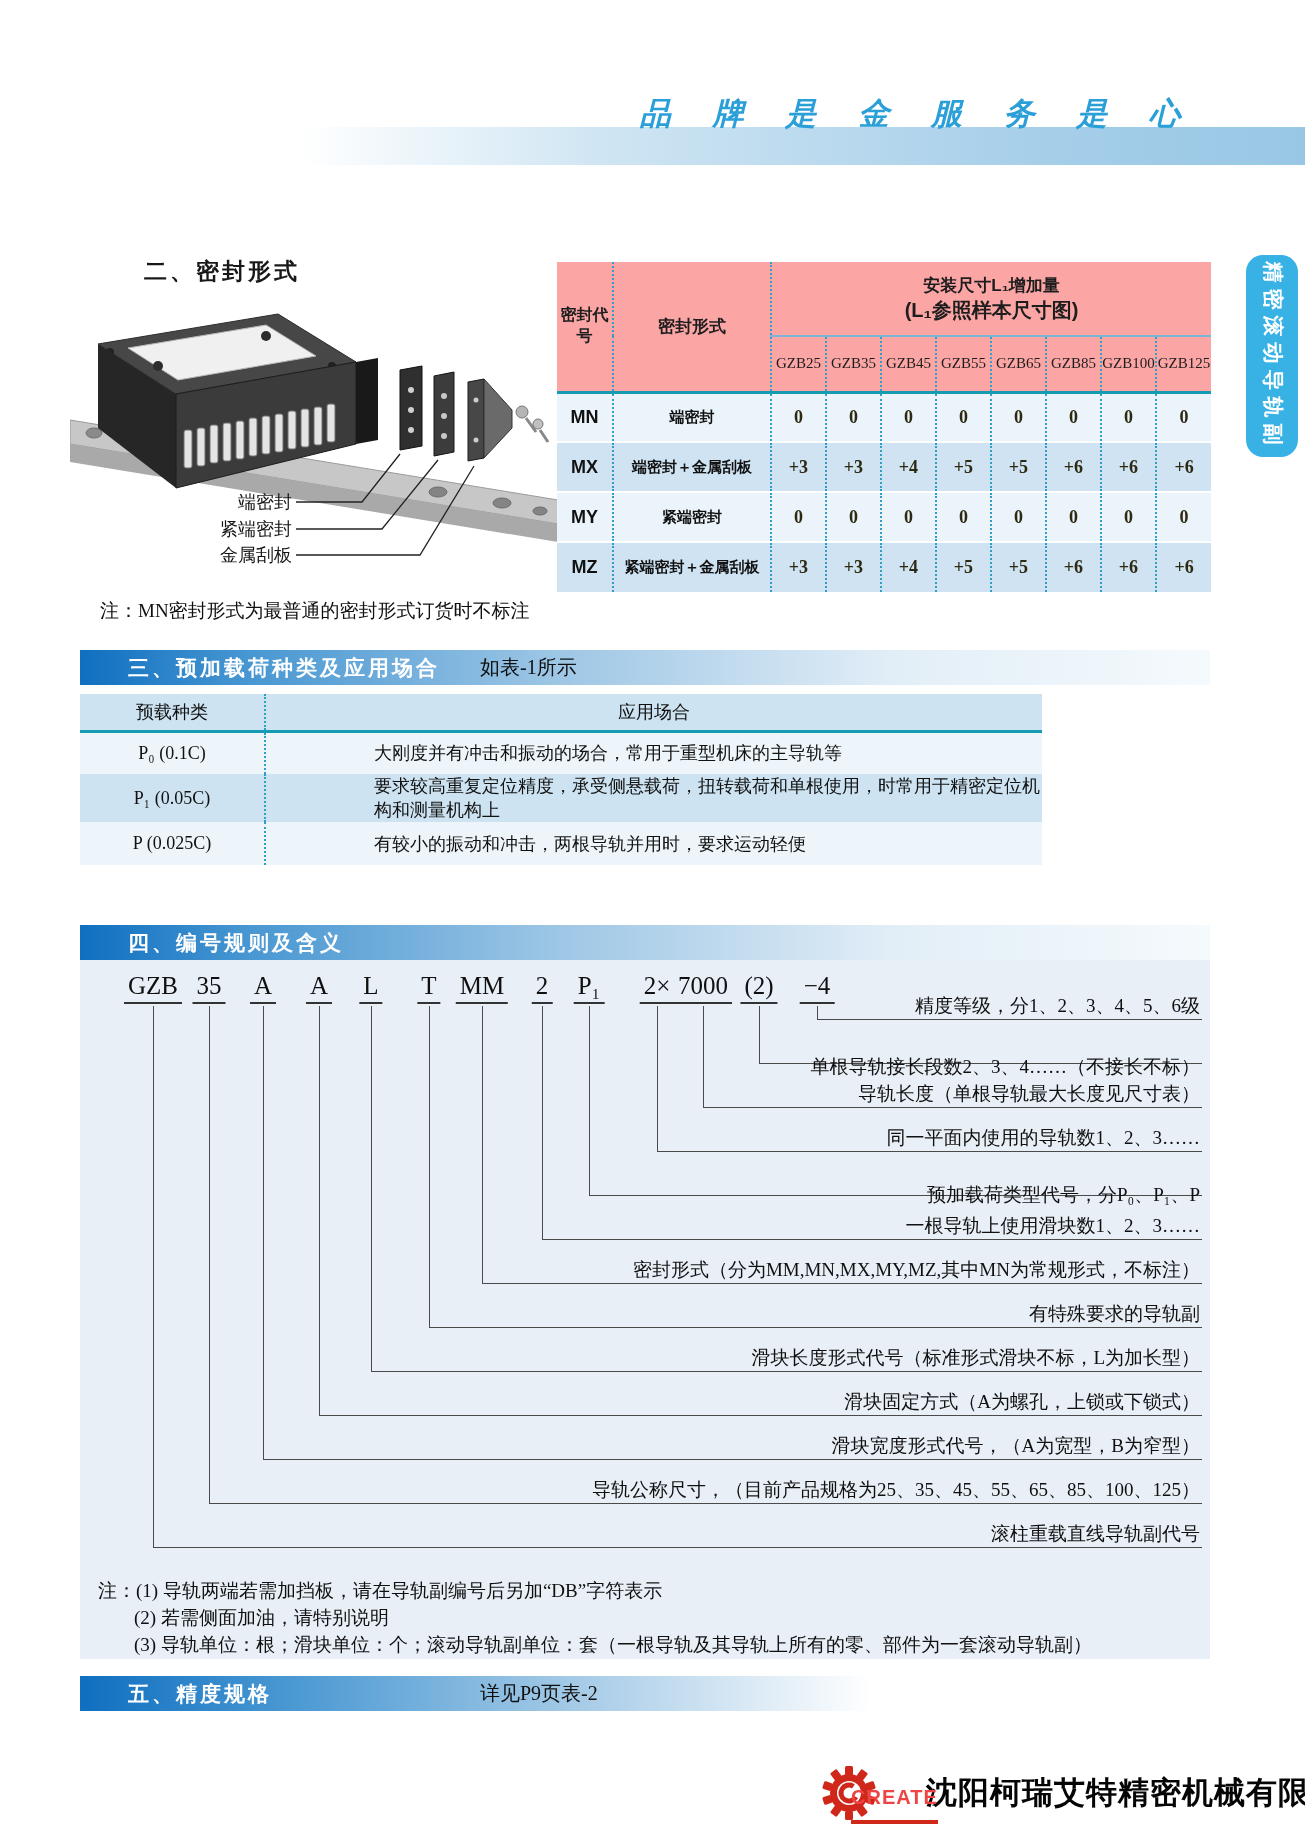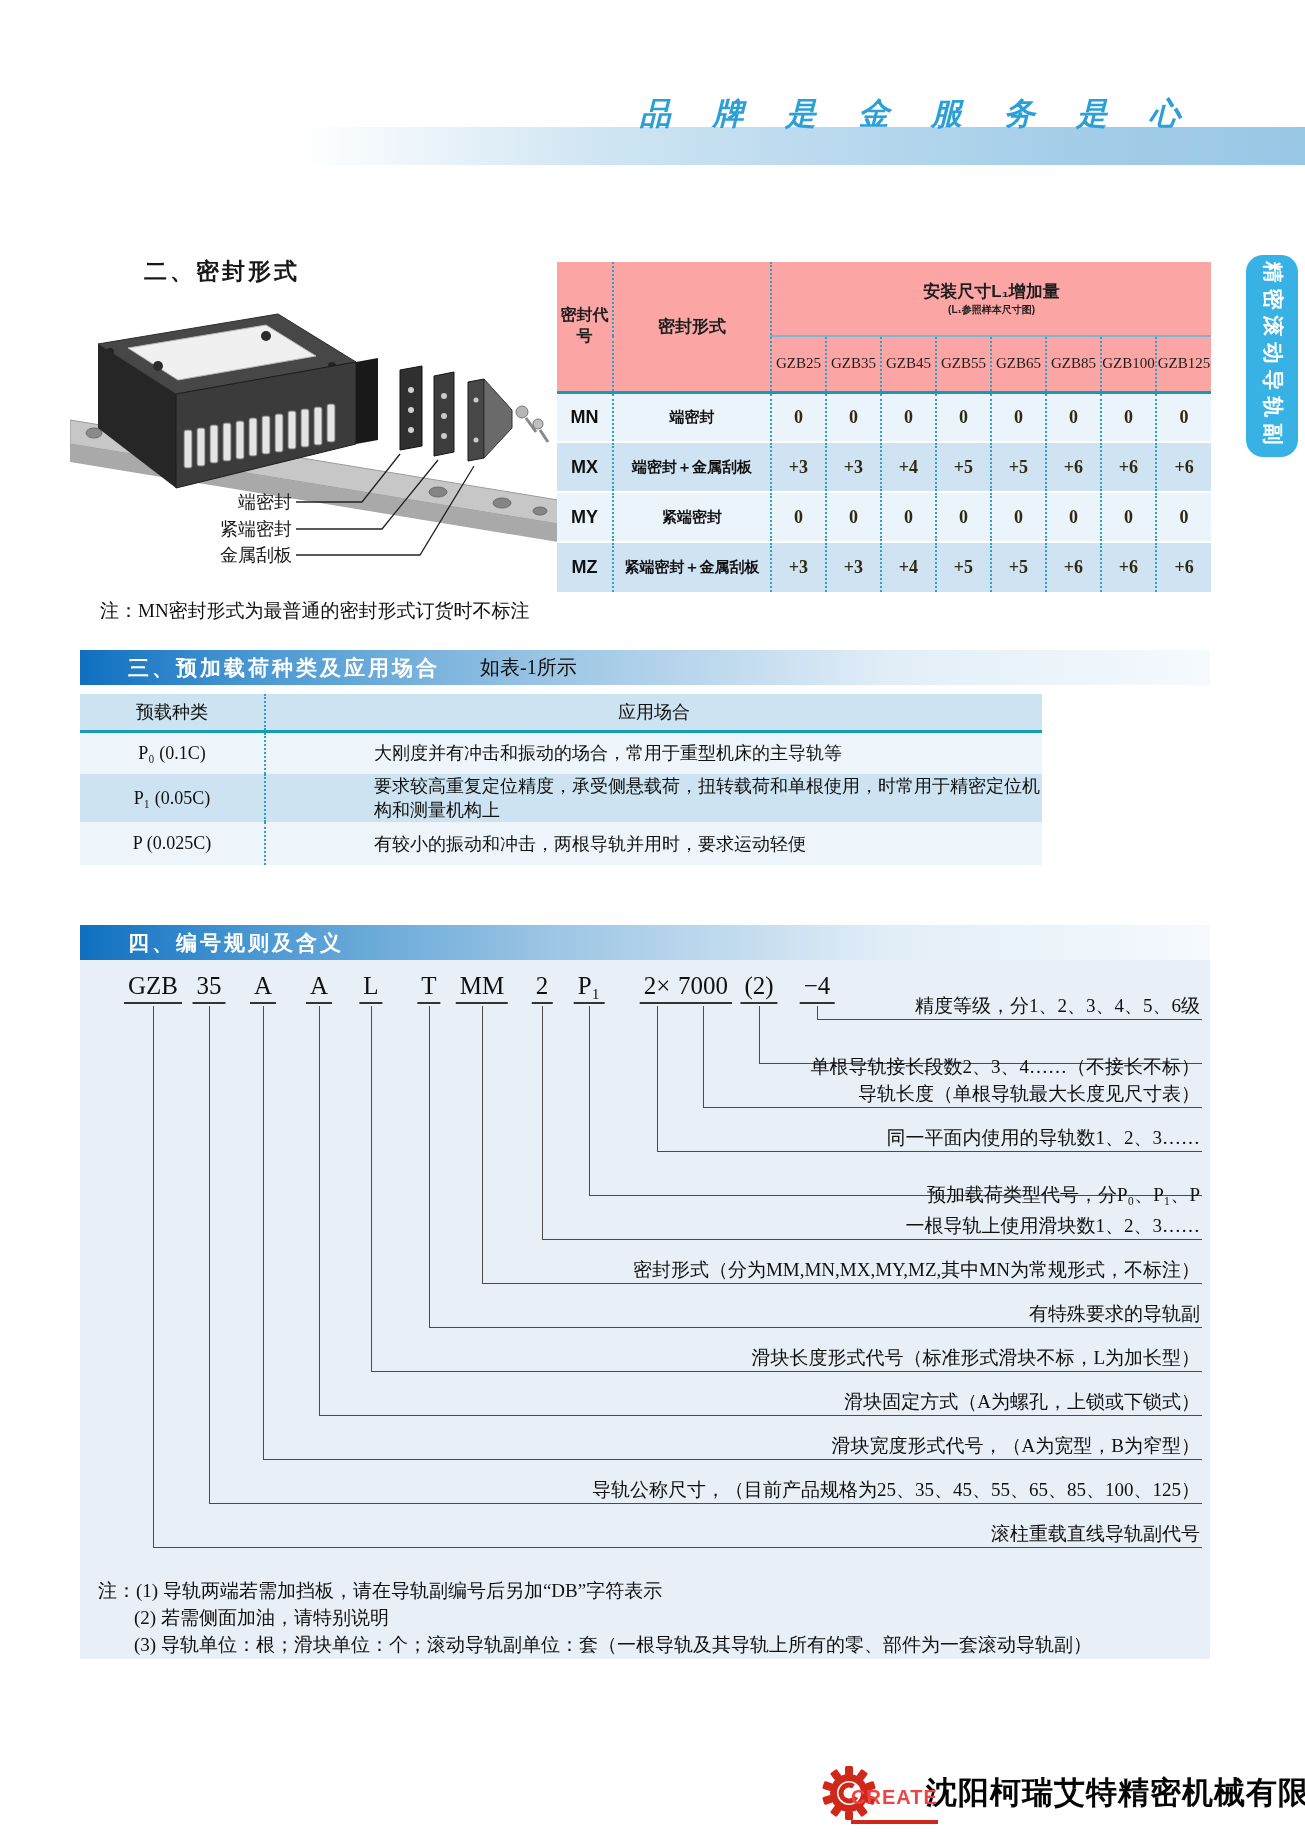--- a/index.html
+++ b/index.html
@@ -32,21 +32,21 @@
   
   .seal-table{position:absolute;left:557px;top:262px;width:654px;border-collapse:collapse;
     table-layout:fixed;}
   .seal-table col.w1{width:56px}.seal-table col.w2{width:158px}.seal-table col.wg{width:55px}
   .seal-table th,.seal-table td{padding:0;text-align:center;vertical-align:middle;}
   .seal-table thead th{background:#fca5a5;color:#1d1d1d;}
   .seal-table .r1{height:74px}.seal-table .r2{height:56px}
   .seal-table .c1{font-size:16px;font-weight:bold;font-family:"Liberation Sans",sans-serif;margin-left:20px;}
   .seal-table .c2{font-weight:bold;font-size:17px;font-family:"Liberation Sans",sans-serif;}
   .seal-table .span-h .l1{font-size:17px;font-weight:bold;font-family:"Liberation Sans",sans-serif;}
-  .seal-table .span-h .l2{font-size:10px;font-weight:bold;font-family:"Liberation Sans",sans-serif;}
+  .seal-table .span-h .l2{font-size:20px;font-weight:bold;font-family:"Liberation Sans",sans-serif;}
   .seal-table .r2 th{font-size:15px;font-weight:normal;font-family:"Liberation Serif",serif;
     border-top:2px solid #7ab5d8;}
   .seal-table .dl{border-left:2px dotted #2f9fc4;}
   .seal-table tbody tr{height:50px;}
   .seal-table tbody .alt0 td{background:#ebf4fb;}
   .seal-table tbody .alt1 td{background:#cfe3f3;}
   .seal-table tbody td{border-top:2px solid #ffffff;}
   .seal-table tbody tr:first-child td{border-top:3px solid #159cb4;}
   .seal-table td.code{font-size:18px;}
   .seal-table td.form{font-size:15px;font-weight:bold;font-family:"Liberation Sans",sans-serif;}
@@ -344,20 +344,24 @@
         <div class="hline" style="left: 737px; top: 59px; width: 385px;"></div>
         <div class="clabel" style="top: 33px;">精度等级，分1、2、3、4、5、6级</div>
       </div>
     <div class="notes" id="notes">
         <div class="note">注：(1) 导轨两端若需加挡板，请在导轨副编号后另加“DB”字符表示</div>
         <div class="note indent">(2) 若需侧面加油，请特别说明</div>
         <div class="note indent">(3) 导轨单位：根；滑块单位：个；滚动导轨副单位：套（一根导轨及其导轨上所有的零、部件为一套滚动导轨副）</div>
       </div>
   </div>
 
+  <div class="sec-bar fade" id="bar5">
+    <span class="t">五、精度规格</span>
+    <span class="aside">详见P9页表-2</span>
+  </div>
 
   <svg class="logo-svg" width="58" height="58" viewBox="0 0 58 58">
     <g transform="translate(29,30)" fill="#d0271b">
       <circle r="19"></circle>
       <g>
         <rect x="-4" y="-27" width="8" height="9" rx="1.5"></rect>
         <rect x="-4" y="-27" width="8" height="9" rx="1.5" transform="rotate(36)"></rect>
         <rect x="-4" y="-27" width="8" height="9" rx="1.5" transform="rotate(72)"></rect>
         <rect x="-4" y="-27" width="8" height="9" rx="1.5" transform="rotate(108)"></rect>
         <rect x="-4" y="-27" width="8" height="9" rx="1.5" transform="rotate(144)"></rect>

